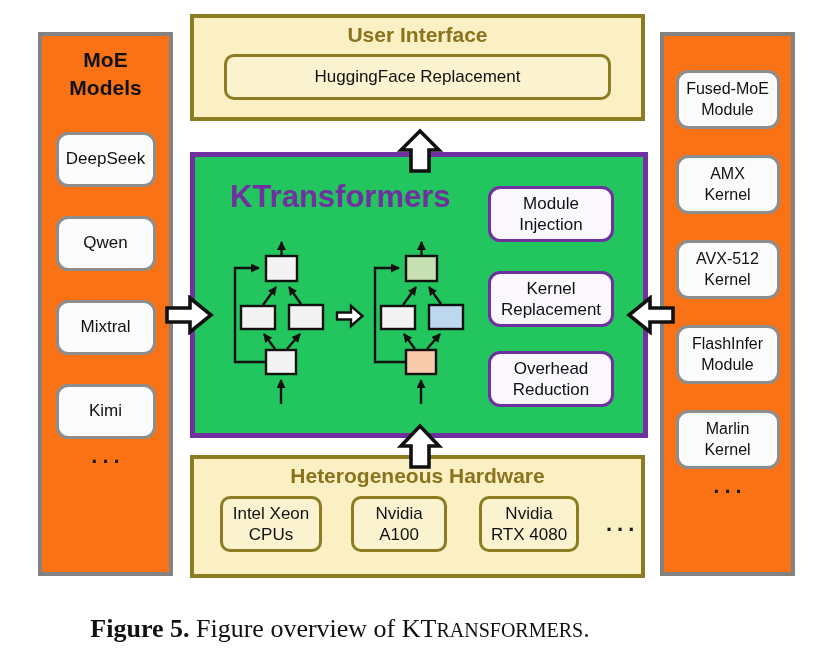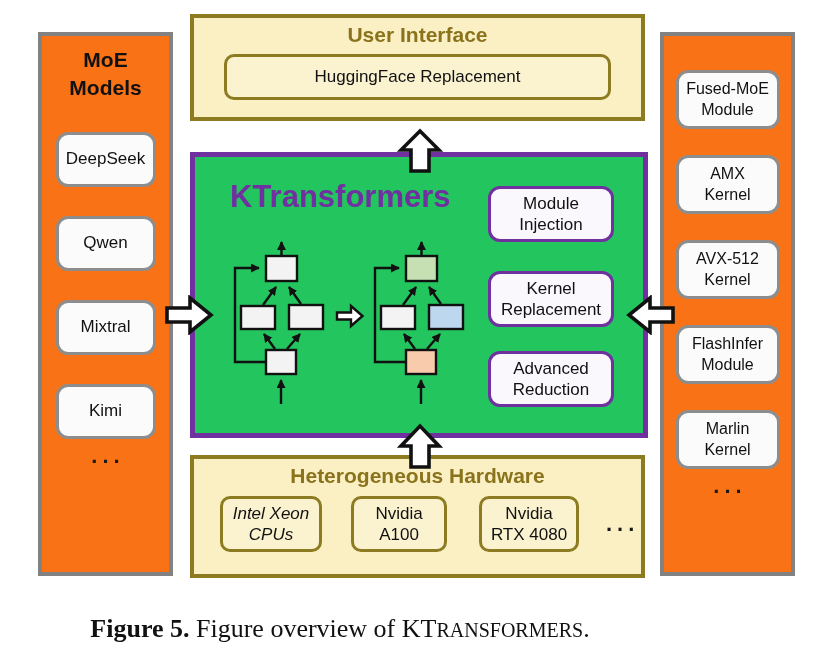--- a/index.html
+++ b/index.html
@@ -29,21 +29,21 @@
   .gold-panel.top{left:190px;top:14px;width:447px;height:99px;}
   .gold-panel.bottom{left:190px;top:455px;width:447px;height:115px;}
   .gold-title{margin-top:5px;text-align:center;font-size:21px;font-weight:bold;color:#8a731c;}
   .ui-box{margin:7px auto 0 auto;width:381px;height:40px;background:#fbf3d0;
           border:3px solid #8d7b21;border-radius:10px;display:flex;align-items:center;
           justify-content:center;font-size:17px;color:#111;}
   .hw-row{display:flex;align-items:center;margin:8px 0 0 26px;}
   .gold-item{background:#fbf3d0;border:3px solid #8d7b21;border-radius:10px;height:50px;
              display:flex;align-items:center;justify-content:center;text-align:center;
              font-size:17px;line-height:1.25;color:#111;}
-  .hw-a{width:96px;margin-right:29px;font-style:italic;}
+  .hw-a{width:96px;margin-right:29px;}
   .hw-b{width:90px;margin-right:32px;}
   .hw-c{width:94px;}
   .hw-ellipsis{font-size:22px;font-weight:bold;color:#1a1a1a;letter-spacing:5px;
                margin-left:22px;text-indent:5px;}
 
   
   .purple-panel{position:absolute;left:190px;top:152px;width:448px;height:276px;
                 background:#22c55e;border:5px solid #7030a0;}
   .kt-title{position:absolute;left:35px;top:22px;font-size:31px;font-weight:bold;color:#7030a0;}
   .feature-box{position:absolute;left:293px;width:120px;height:50px;background:#faf8fd;
@@ -132,21 +132,21 @@
       <rect x="38" y="18" width="31" height="25" stroke="#111" stroke-width="2.4" fill="#c6e0b4"></rect>
       <rect x="13" y="68" width="34" height="23" stroke="#111" stroke-width="2.4" fill="#f3f3f3"></rect>
       <rect x="61" y="67" width="34" height="24" stroke="#111" stroke-width="2.4" fill="#bdd7ee"></rect>
       <rect x="38" y="112" width="30" height="24" stroke="#111" stroke-width="2.4" fill="#f8cbad"></rect>
     </svg>
 
     <div class="feature-box twoline feat-0">Module
 Injection</div>
     <div class="feature-box twoline feat-1">Kernel
 Replacement</div>
-    <div class="feature-box twoline feat-2">Advanced
+    <div class="feature-box twoline feat-2">Overhead
 Reduction</div>
   </div>
 
   <div class="gold-panel bottom">
     <div class="gold-title">Heterogeneous Hardware</div>
     <div class="hw-row">
       <div class="gold-item twoline hw-a">Intel Xeon
 CPUs</div>
       <div class="gold-item twoline hw-b">Nvidia
 A100</div>

